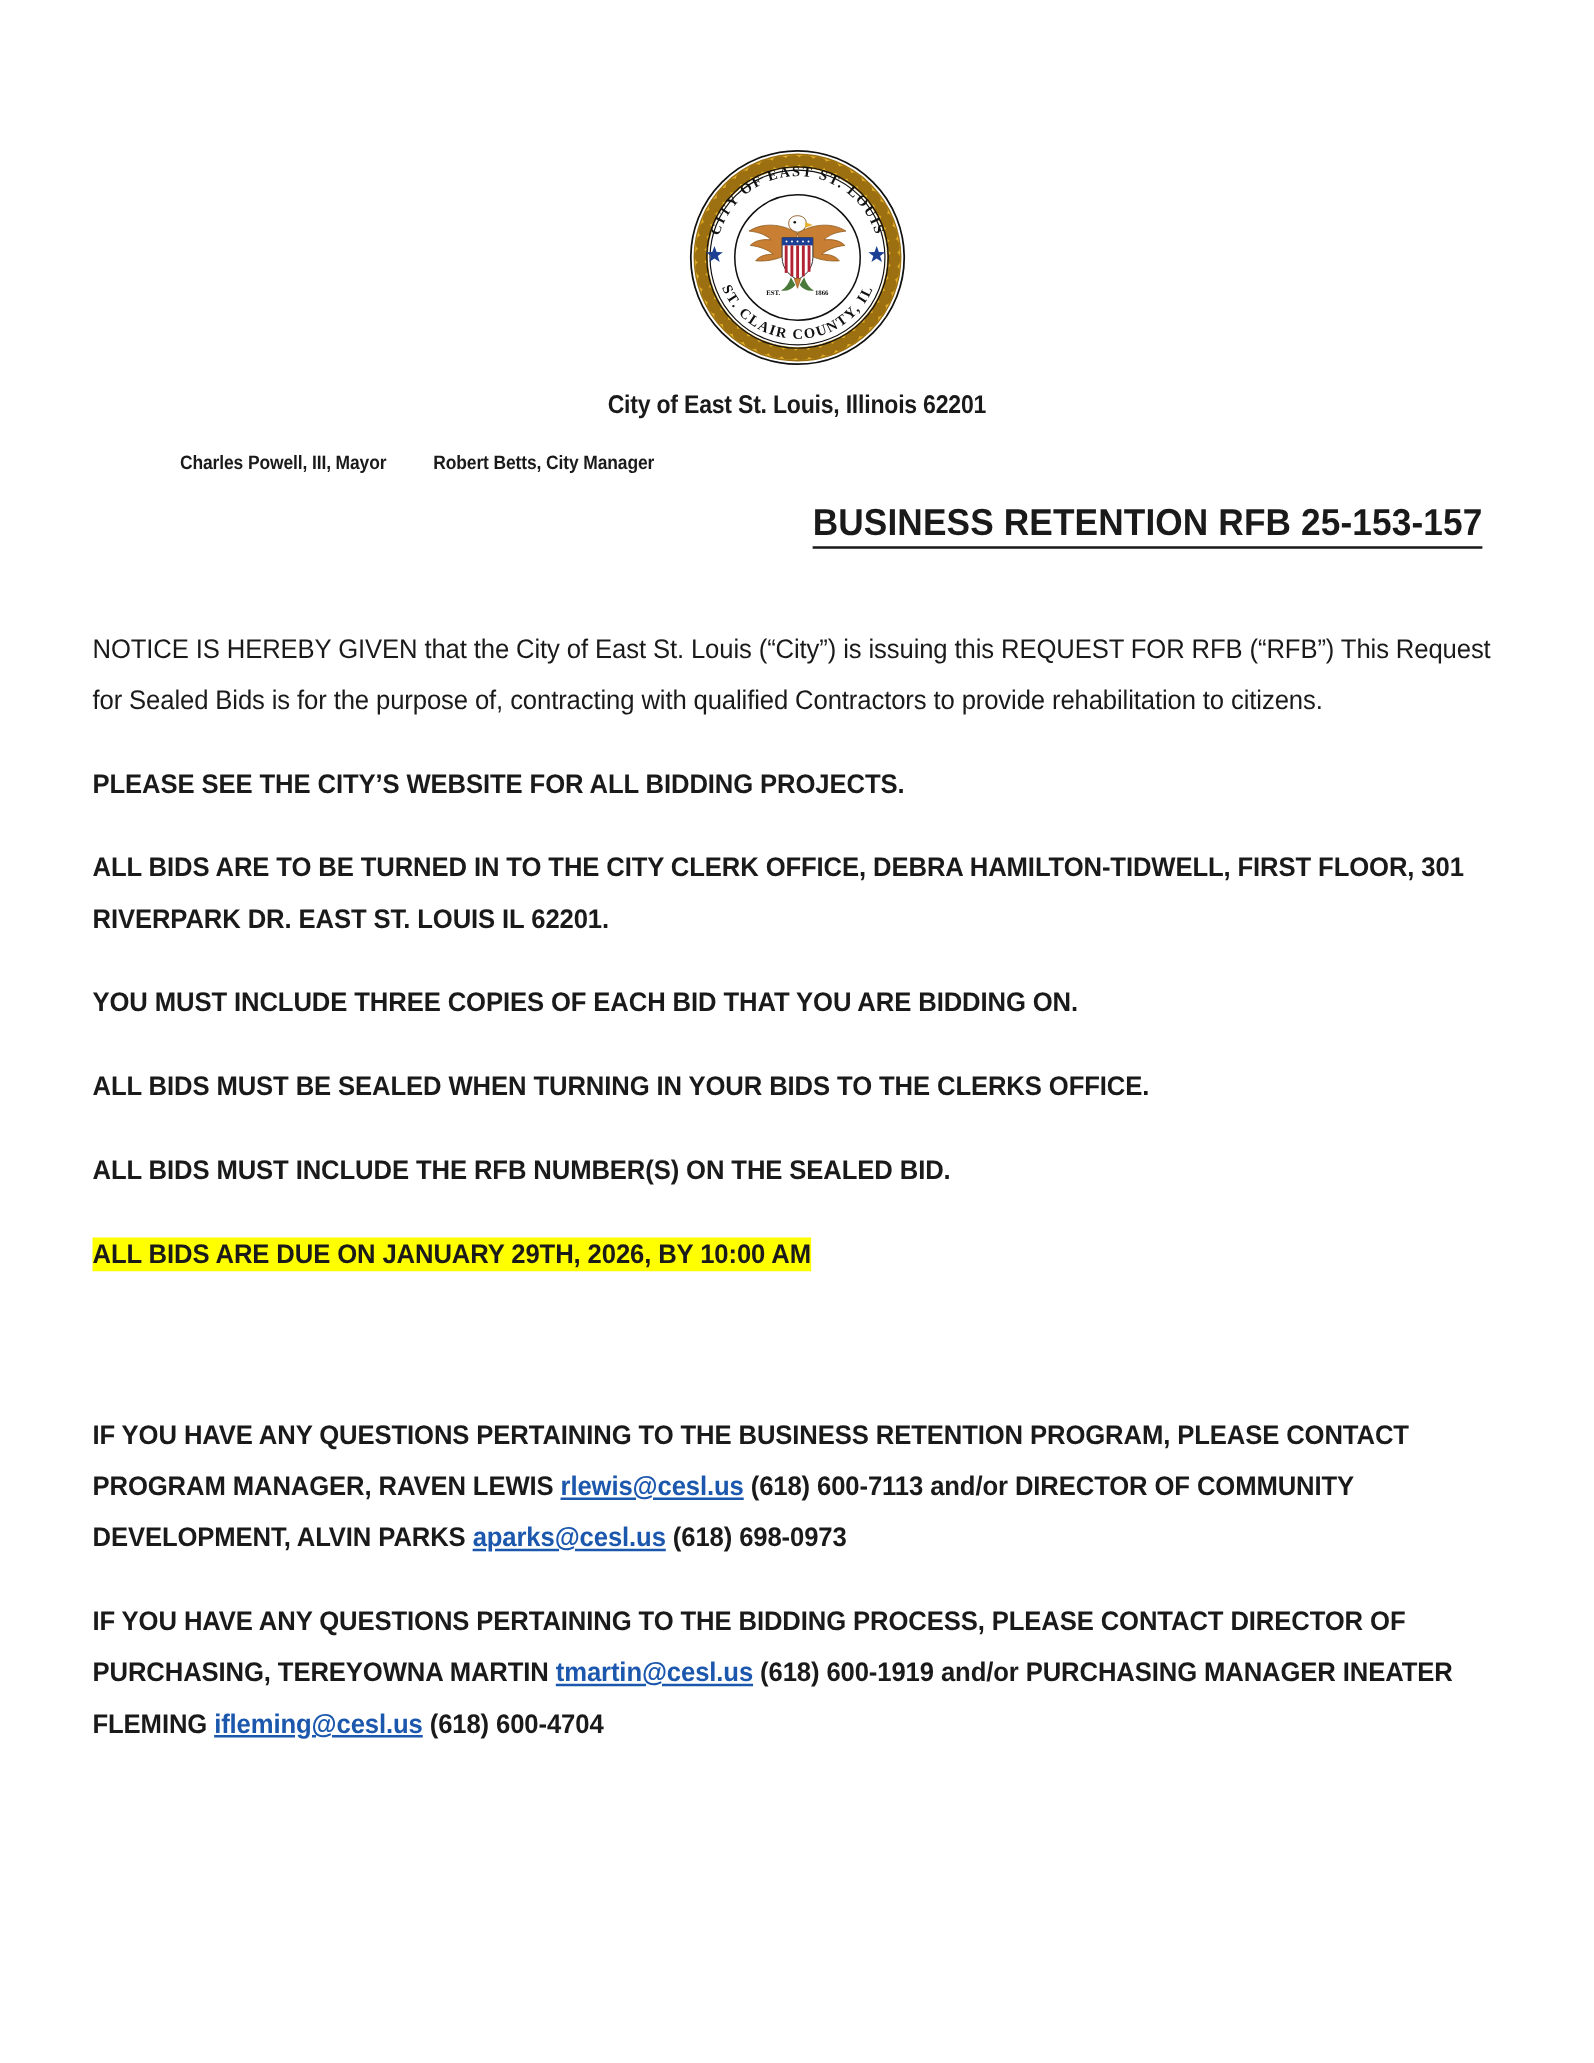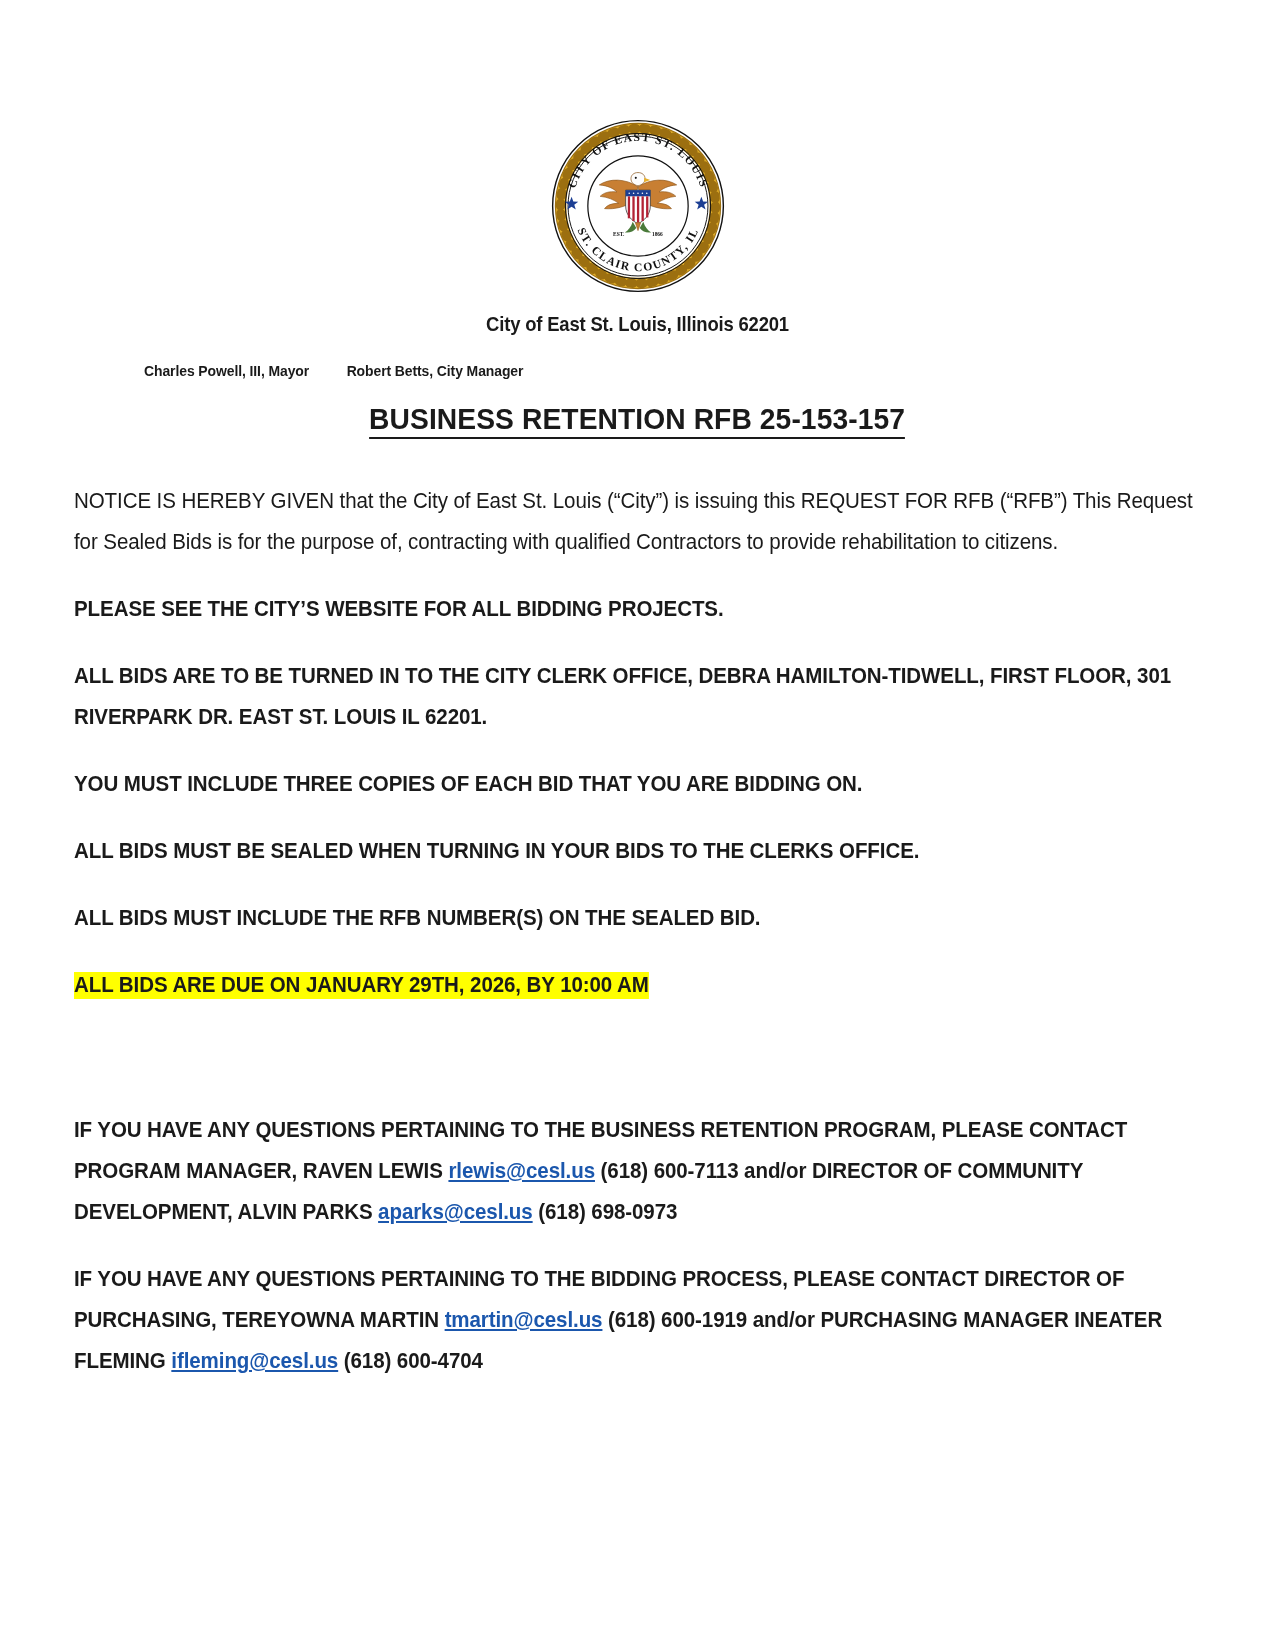--- a/index.html
+++ b/index.html
@@ -53,36 +53,36 @@
     font-weight: bold;
     font-size: 15.5px;
     letter-spacing: -0.1px;
   }
   .officers > div { transform: scaleX(0.90); }
   .officer-left { transform-origin: left center; }
   .officer-right { transform-origin: right center; }
 
   
   .doc-title {
-    text-align: center;
+    text-align: right;
     font-weight: bold;
     font-size: 30px;
     margin-top: 22px;
     letter-spacing: 0.1px;
   }
   .doc-title span {
     display: inline-block;
     border-bottom: 2.5px solid #1a1a1a;
     padding-bottom: 1px;
     transform: scaleX(0.94);
   }
 
   
   .body-block {
-    margin-top: 42px;
+    margin-top: 60px;
     padding: 0 2px;
   }
   p.para {
     margin: 0 0 26px 0;
     font-size: 21.5px;
     line-height: 41px;
     letter-spacing: -0.1px;
     text-align: left;
   }
   p.para.intro {

